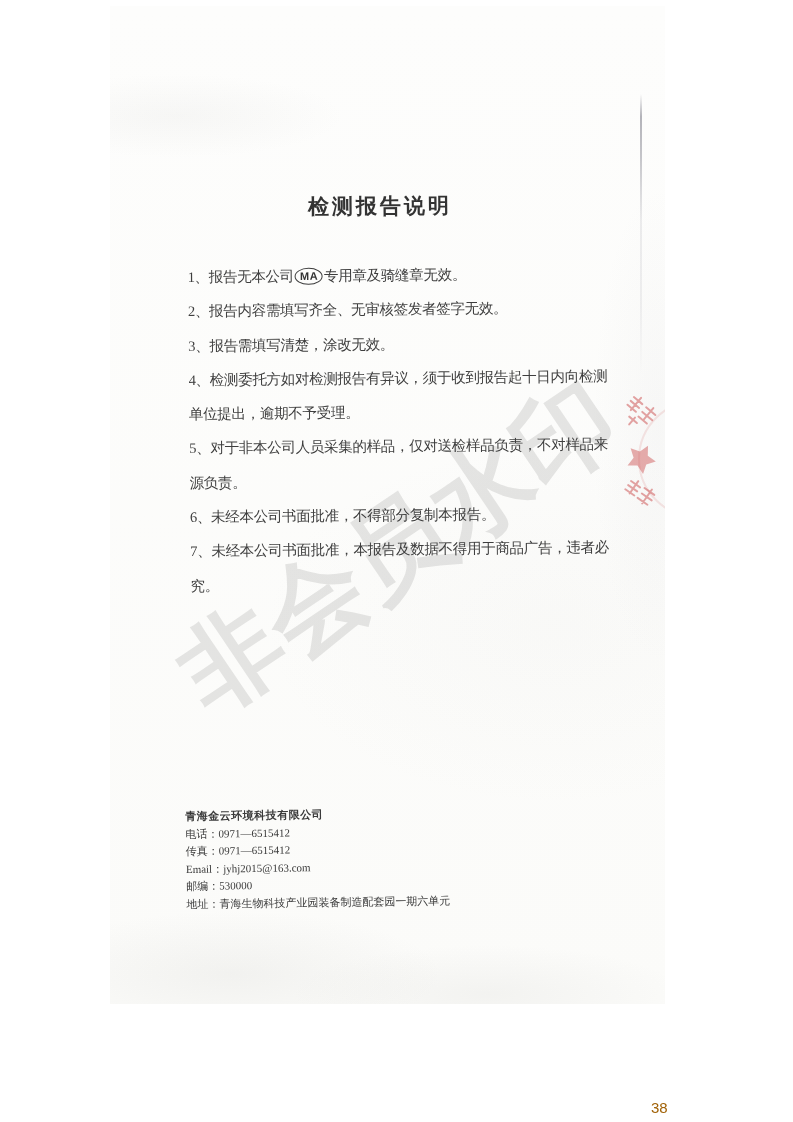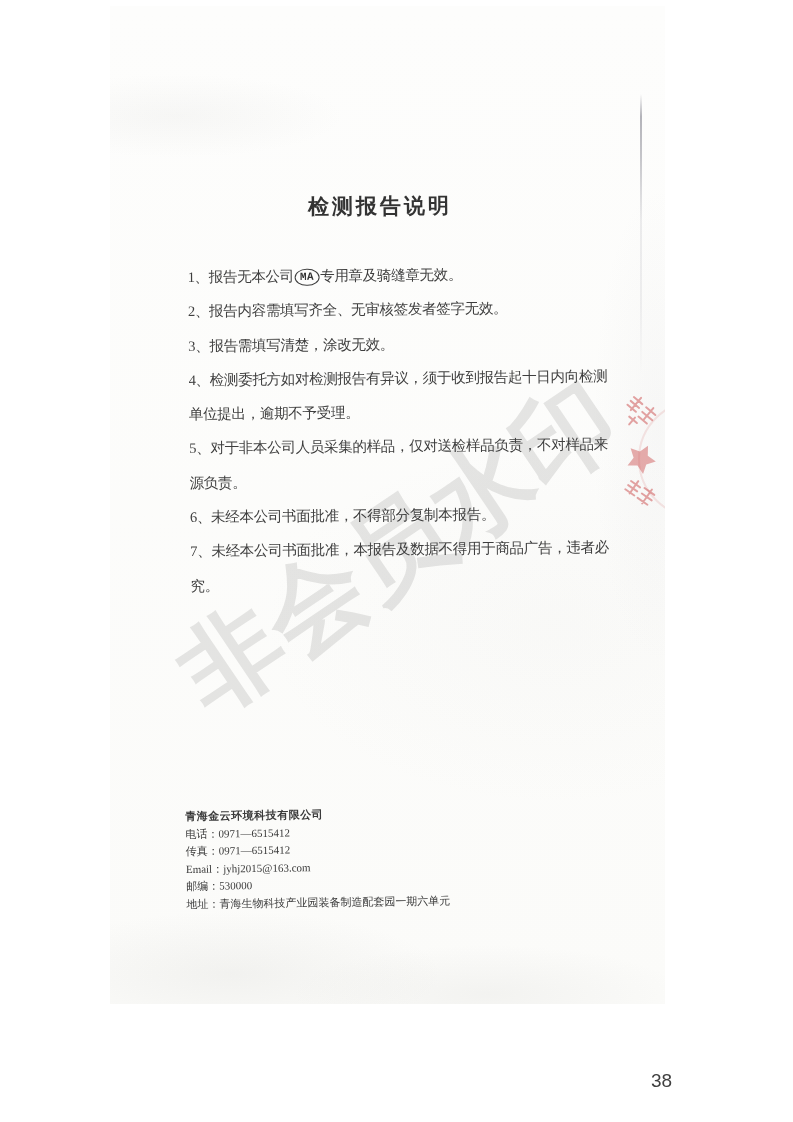--- a/index.html
+++ b/index.html
@@ -36,31 +36,31 @@
     transform:rotate(-0.55deg);transform-origin:0 0;
   }
   .title{
     margin:188px 46px 0 0;text-align:center;font-size:21px;line-height:28px;
     font-weight:700;letter-spacing:3px;color:#333333;
   }
   .notes{margin-top:38px;font-size:14.5px;line-height:34.3px;letter-spacing:-0.3px;}
   .note-line{margin:0;white-space:nowrap;}
   .cma{
     display:inline-block;border:1.5px solid #3c3c3c;border-radius:50%;
-    font-family:Liberation Mono, monospace;font-weight:bold;
+    font-family:Liberation Sans, sans-serif;font-weight:bold;
     font-size:11px;line-height:13px;padding:1px 4px;margin:0 1px;
     vertical-align:1px;color:#333;letter-spacing:0.5px;
   }
   .footer{
     position:absolute;left:75px;top:802px;font-size:11px;line-height:17.6px;
     color:#3a3a3a;transform:rotate(-0.8deg);transform-origin:0 0;white-space:nowrap;
   }
   .footer .company{font-weight:700;letter-spacing:0.5px;}
   .pageno{
-    position:absolute;left:651px;top:1070px;font-size:19px;color:#404040;
+    position:absolute;left:651px;top:1099px;font-size:15px;color:#a16207;
     font-family:"Liberation Sans","DejaVu Sans",sans-serif;
   }
 </style>
 </head>
 <body>
 
 <div class="canvas">
   <div class="paper">
 
     <div class="crease"></div>

